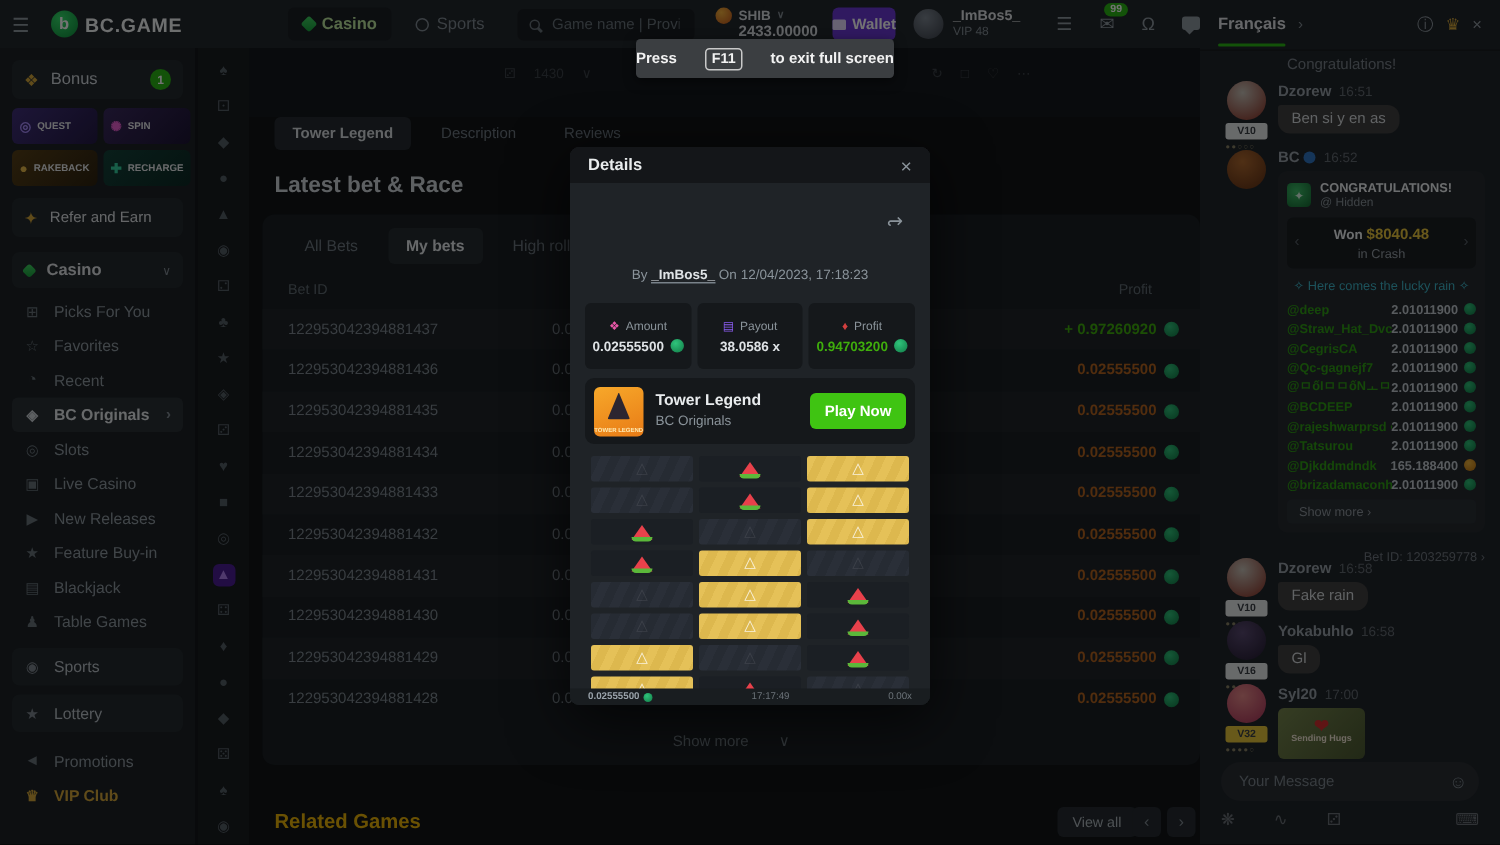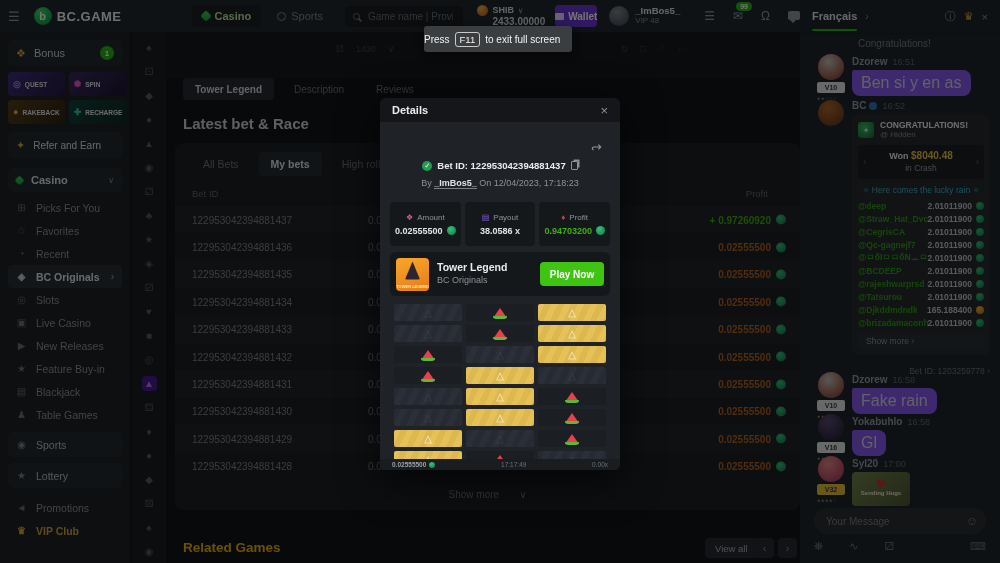--- a/index.html
+++ b/index.html
@@ -134,22 +134,22 @@
   .av2{background:radial-gradient(circle at 40% 30%,#b06a30,#5e2f14);}
   .av3{background:radial-gradient(circle at 40% 30%,#5a4a72,#221a30);}
   .av4{background:radial-gradient(circle at 40% 30%,#e88a8a,#a83258);}
   .vipb{position:absolute;width:28px;height:11px;border-radius:2px;background:#e7eaec;color:#3a4046;font-size:7px;
         font-weight:bold;display:flex;align-items:center;justify-content:center;}
   .vipb.gold{background:#e7c63a;}
   .mdots{position:absolute;font-size:5px;color:#8a8467;letter-spacing:1px;}
   .mname{position:absolute;font-size:10px;font-weight:bold;color:#98a1a8;}
   .mname i{font-style:normal;font-weight:normal;font-size:9px;color:#636b72;margin-left:5px;}
   .modbdg{display:inline-block;width:8px;height:8px;border-radius:50%;background:#2f77c4;vertical-align:-1px;margin-left:3px;}
-  .mbubble{position:absolute;background:#8b5cf6;border-radius:8px;border-top-left-radius:2px;padding:4px 9px;
-           font-size:16px;color:#d6dadd;white-space:nowrap;}
+  .mbubble{position:absolute;background:#404040;border-radius:8px;border-top-left-radius:2px;padding:4px 9px;
+           font-size:10px;color:#d6dadd;white-space:nowrap;}
   .bccard{position:absolute;left:52px;top:114px;width:138px;background:#262b30;border-radius:6px;padding:6px;}
   .bc-h{display:flex;align-items:center;gap:6px;}
   .bc-flag{width:16px;height:16px;border-radius:3px;background:radial-gradient(circle at 40% 35%,#3ec06a,#156a33);
            color:#d9f7e4;font-size:8px;display:flex;align-items:center;justify-content:center;flex:none;}
   .bc-title{font-size:8.5px;font-weight:bold;color:#eef1f3;line-height:10px;}
   .bc-sub{font-size:8px;color:#8a939a;line-height:10px;}
   .wonbox{margin-top:5px;background:#1b1f23;border-radius:4px;height:34px;position:relative;
           display:flex;flex-direction:column;align-items:center;justify-content:center;line-height:12px;}
   .wonbox .nav-ar{position:absolute;top:50%;transform:translateY(-50%);font-size:10px;color:#565f66;cursor:pointer;}
   .wonbox .nav-ar.l{left:5px;} .wonbox .nav-ar.r{right:5px;}
@@ -222,22 +222,22 @@
   .cell .fruit{display:none;}
   .cell.melon .fruit{display:block;}
   .mshape{display:block;width:0;height:0;border-left:7px solid transparent;border-right:7px solid transparent;
           border-bottom:10px solid #e8414b;position:relative;}
   .mshape::after{content:"";position:absolute;left:-7px;top:8px;width:14px;height:3px;background:#5bb83a;border-radius:0 0 7px 7px;}
   .m-foot{position:absolute;left:0;bottom:0;width:100%;height:11px;display:flex;align-items:center;
           padding:0 12px;font-size:6.5px;color:#6b7278;background:#191d20;}
   .m-foot .mf-a{display:flex;align-items:center;gap:3px;color:#9aa3ab;font-weight:bold;}
   .m-foot .coin{width:6px;height:6px;}
   .m-foot .mf-t{flex:1;text-align:center;}
-  .toast{position:absolute;left:424px;top:26px;width:148px;height:26px;background:#3b3e41;border-radius:3px;z-index:70;
-         display:flex;align-items:center;justify-content:flex-start;gap:5px;color:#f2f2f2;font-size:10px;font-weight:normal;
+  .toast{position:absolute;left:424px;top:26px;width:172px;height:26px;background:#3b3e41;border-radius:3px;z-index:70;
+         display:flex;align-items:center;justify-content:space-between;gap:5px;color:#f2f2f2;font-size:10px;font-weight:bold;
          box-shadow:0 2px 8px rgba(0,0,0,.5);}
   .f11{border:1px solid #c9c9c9;border-radius:3px;padding:1px 4px;font-size:9.5px;}
 </style>
 </head>
 <body>
 
 <div class="app">
 
   <div class="topbar">
     <span class="burger">☰</span>
@@ -702,25 +702,20 @@
   </div>
 
   <div class="overlay"></div>
 
   <div class="modal">
     <div class="m-hdr">
       <span class="m-title">Details</span>
       <span class="m-close">×</span>
     </div>
     <span class="m-share">↪</span>
-    <div class="m-betid">
-      <span class="chk">✓</span>
-      <b>Bet ID: 122953042394881437</b>
-      <span class="copy"></span>
-    </div>
     <div class="m-by">
       <span>By</span>
       <b>_ImBos5_</b>
       <span>On</span>
       <span>12/04/2023, 17:18:23</span>
     </div>
     <div class="m-stats">
       <div class="stat">
         <span class="stat-l">
             <span class="sic pink">❖</span>

